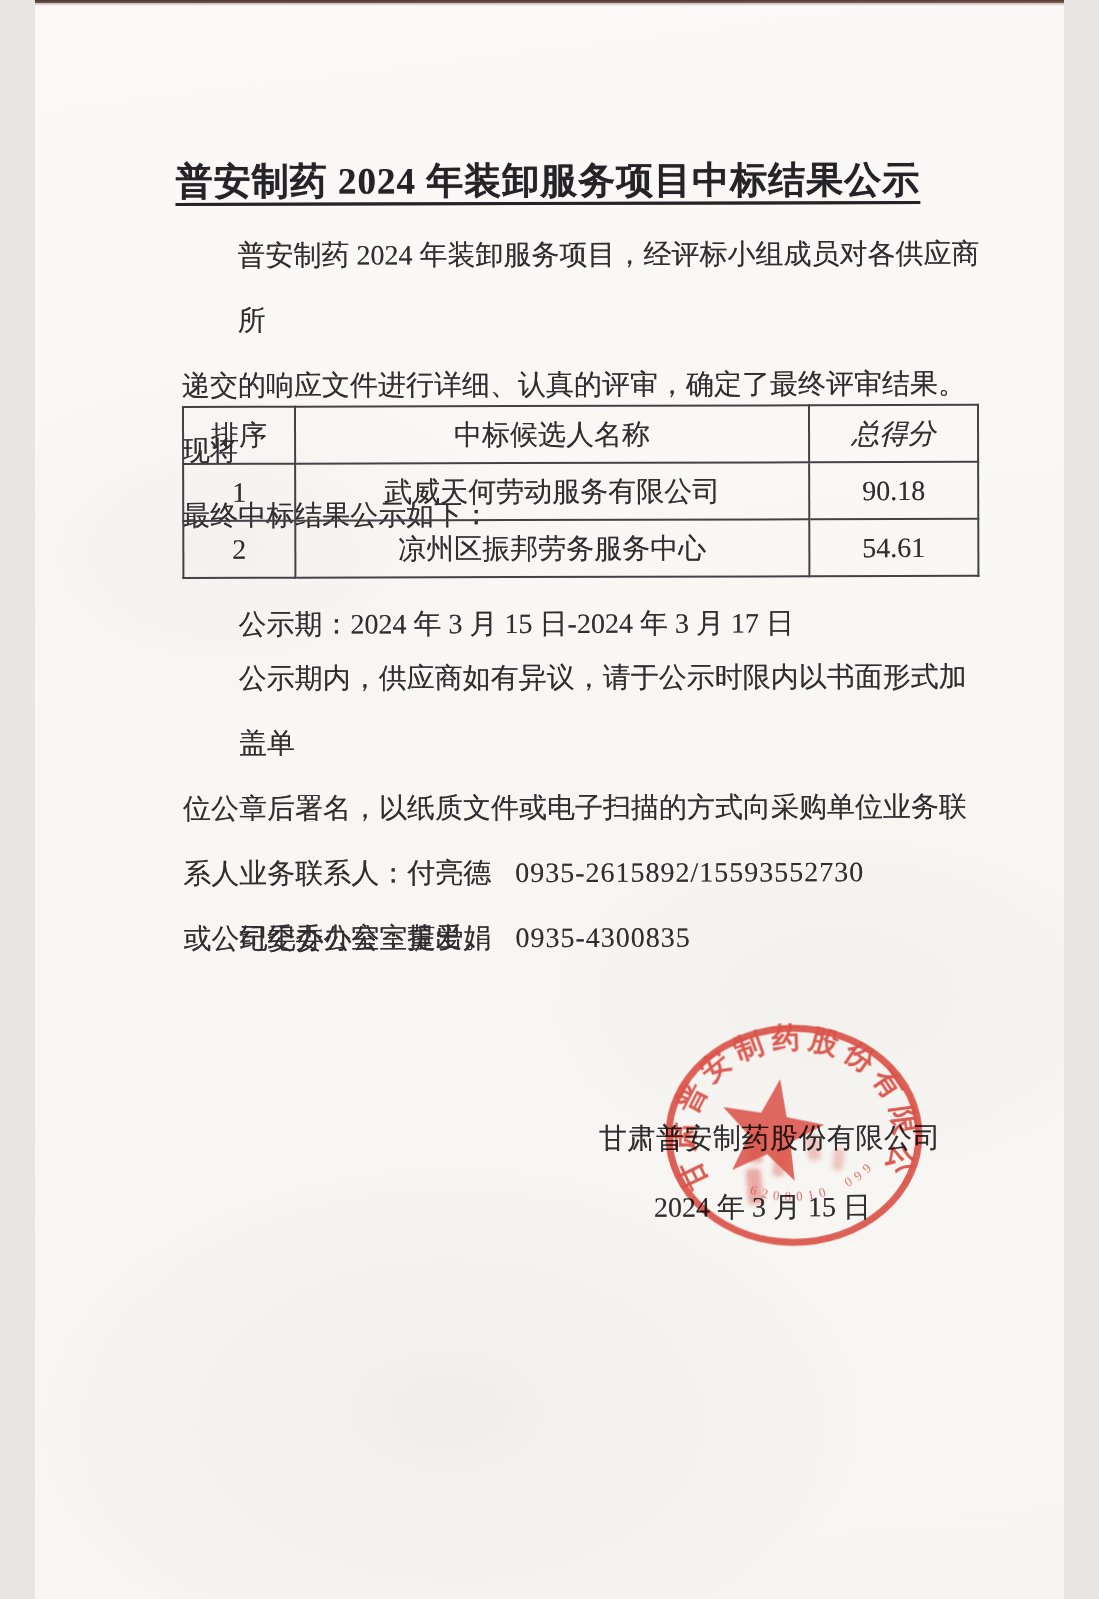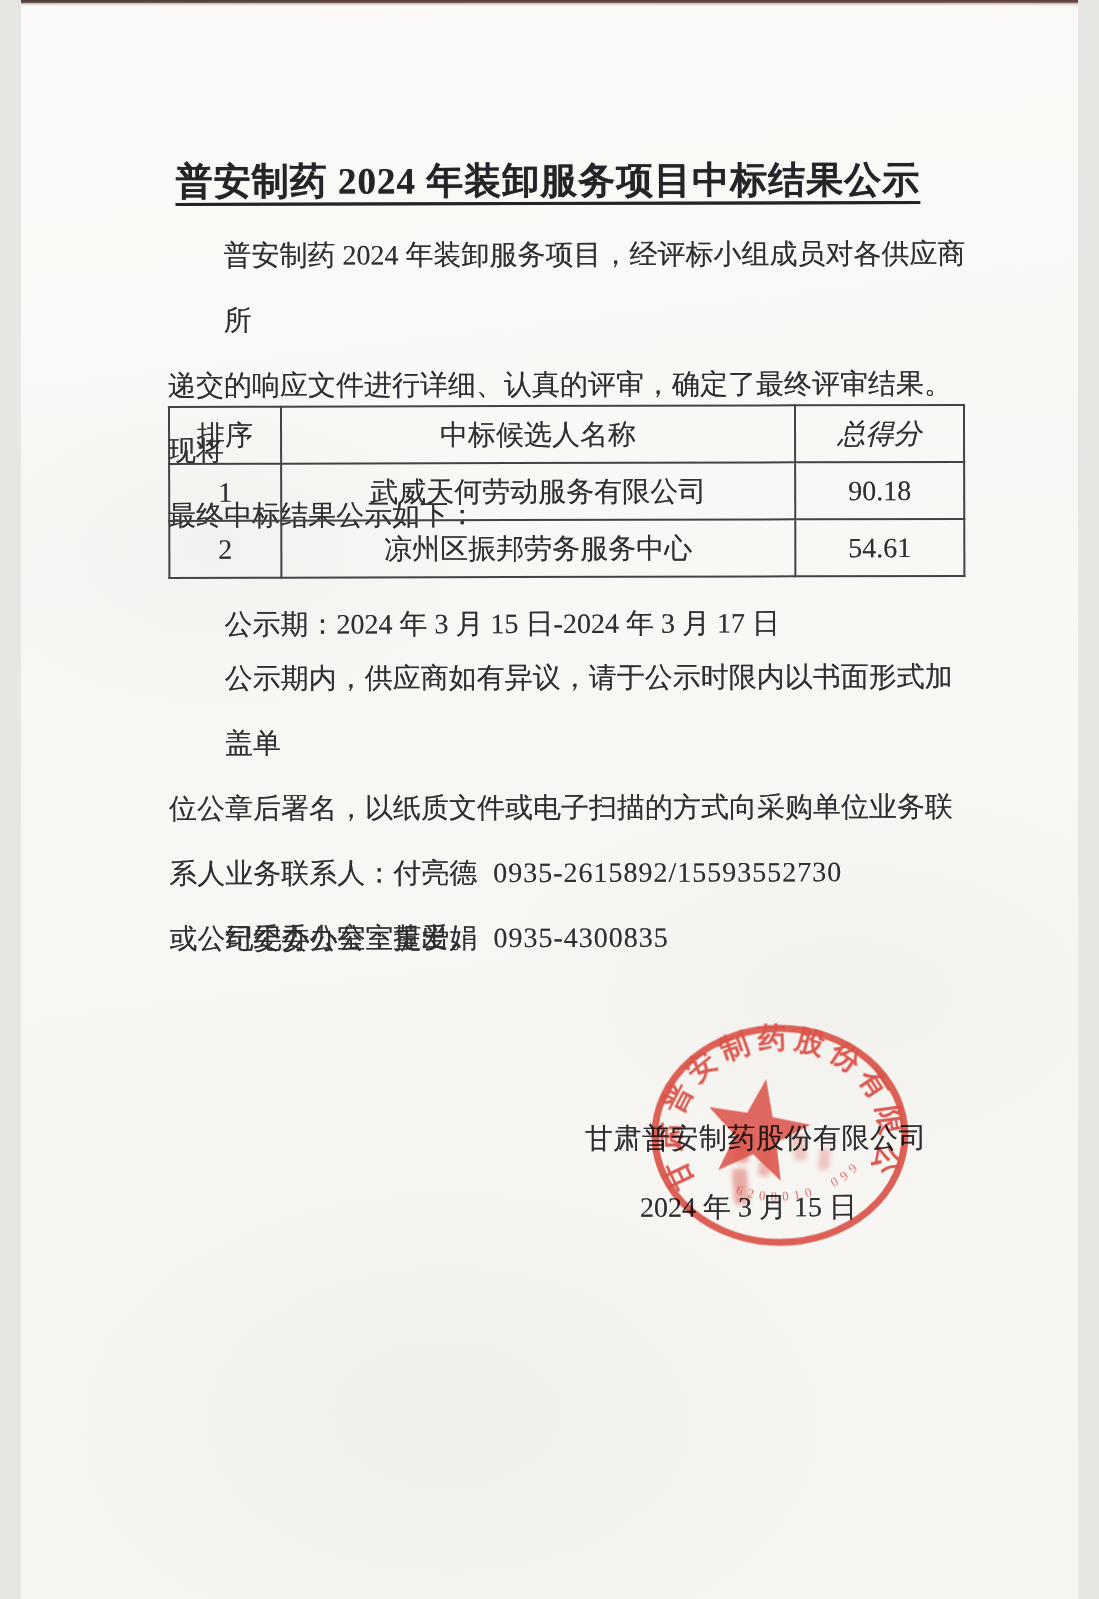--- a/index.html
+++ b/index.html
@@ -8,21 +8,20 @@
     width:1029px;height:1599px;
     margin:0 auto;
     background:
       radial-gradient(ellipse 420px 260px at 18% 34%, rgba(120,110,100,0.045), rgba(0,0,0,0) 70%),
       radial-gradient(ellipse 520px 300px at 78% 62%, rgba(120,110,100,0.04), rgba(0,0,0,0) 70%),
       radial-gradient(ellipse 600px 380px at 40% 88%, rgba(120,110,100,0.05), rgba(0,0,0,0) 72%),
       linear-gradient(173deg, #fbfaf8 0%, #f8f7f4 45%, #f6f5f2 100%);
     overflow:hidden;
     font-family:"Liberation Serif","DejaVu Serif",serif;
     color:#2f2e31;
-    padding-left:28px;
   }
   .scan-edge{
     position:absolute;top:0;left:0;width:100%;height:6px;
     background:linear-gradient(to bottom, rgba(70,50,44,0.9), rgba(120,80,70,0.35) 55%, rgba(120,80,70,0));
   }
   .scan-edge-tint{
     position:absolute;top:0;left:0;width:100%;height:3px;
     background:linear-gradient(to right, #4a3a34, #6b4a42 60%, #8a5a52);
     opacity:.8;
   }
@@ -46,21 +45,21 @@
   .col-rank{width:110px;border-radius:11px;}
   .col-name{width:512px;}
   .col-score{width:167px;font-style:italic;}
   .row-h{height:57px;}
   .row-d{height:57px;}
   .period{position:absolute;left:204px;top:591px;width:700px;}
   .p2{position:absolute;left:148px;top:645px;width:810px;}
   .p2 .indent{padding-left:56px;}
   .contact1{position:absolute;left:204px;top:840px;width:760px;}
   .contact2{position:absolute;left:204px;top:905px;width:760px;}
-  .contact-phone{margin-left:16px;letter-spacing:1px;}
+  .contact-phone{margin-left:24px;letter-spacing:1px;}
   .sig-company{
     position:absolute;left:563px;top:1118px;height:42px;line-height:42px;
     font-size:28px;letter-spacing:0.5px;color:#2f2e31;text-shadow:0 0 0.6px rgba(47,46,49,.55);
   }
   .sig-date{
     position:absolute;left:618px;top:1188px;height:40px;line-height:40px;
     font-size:28px;color:#2f2e31;text-shadow:0 0 0.6px rgba(47,46,49,.55);
   }
   .seal{
     position:absolute;left:621px;top:1017px;width:274px;height:246px;

